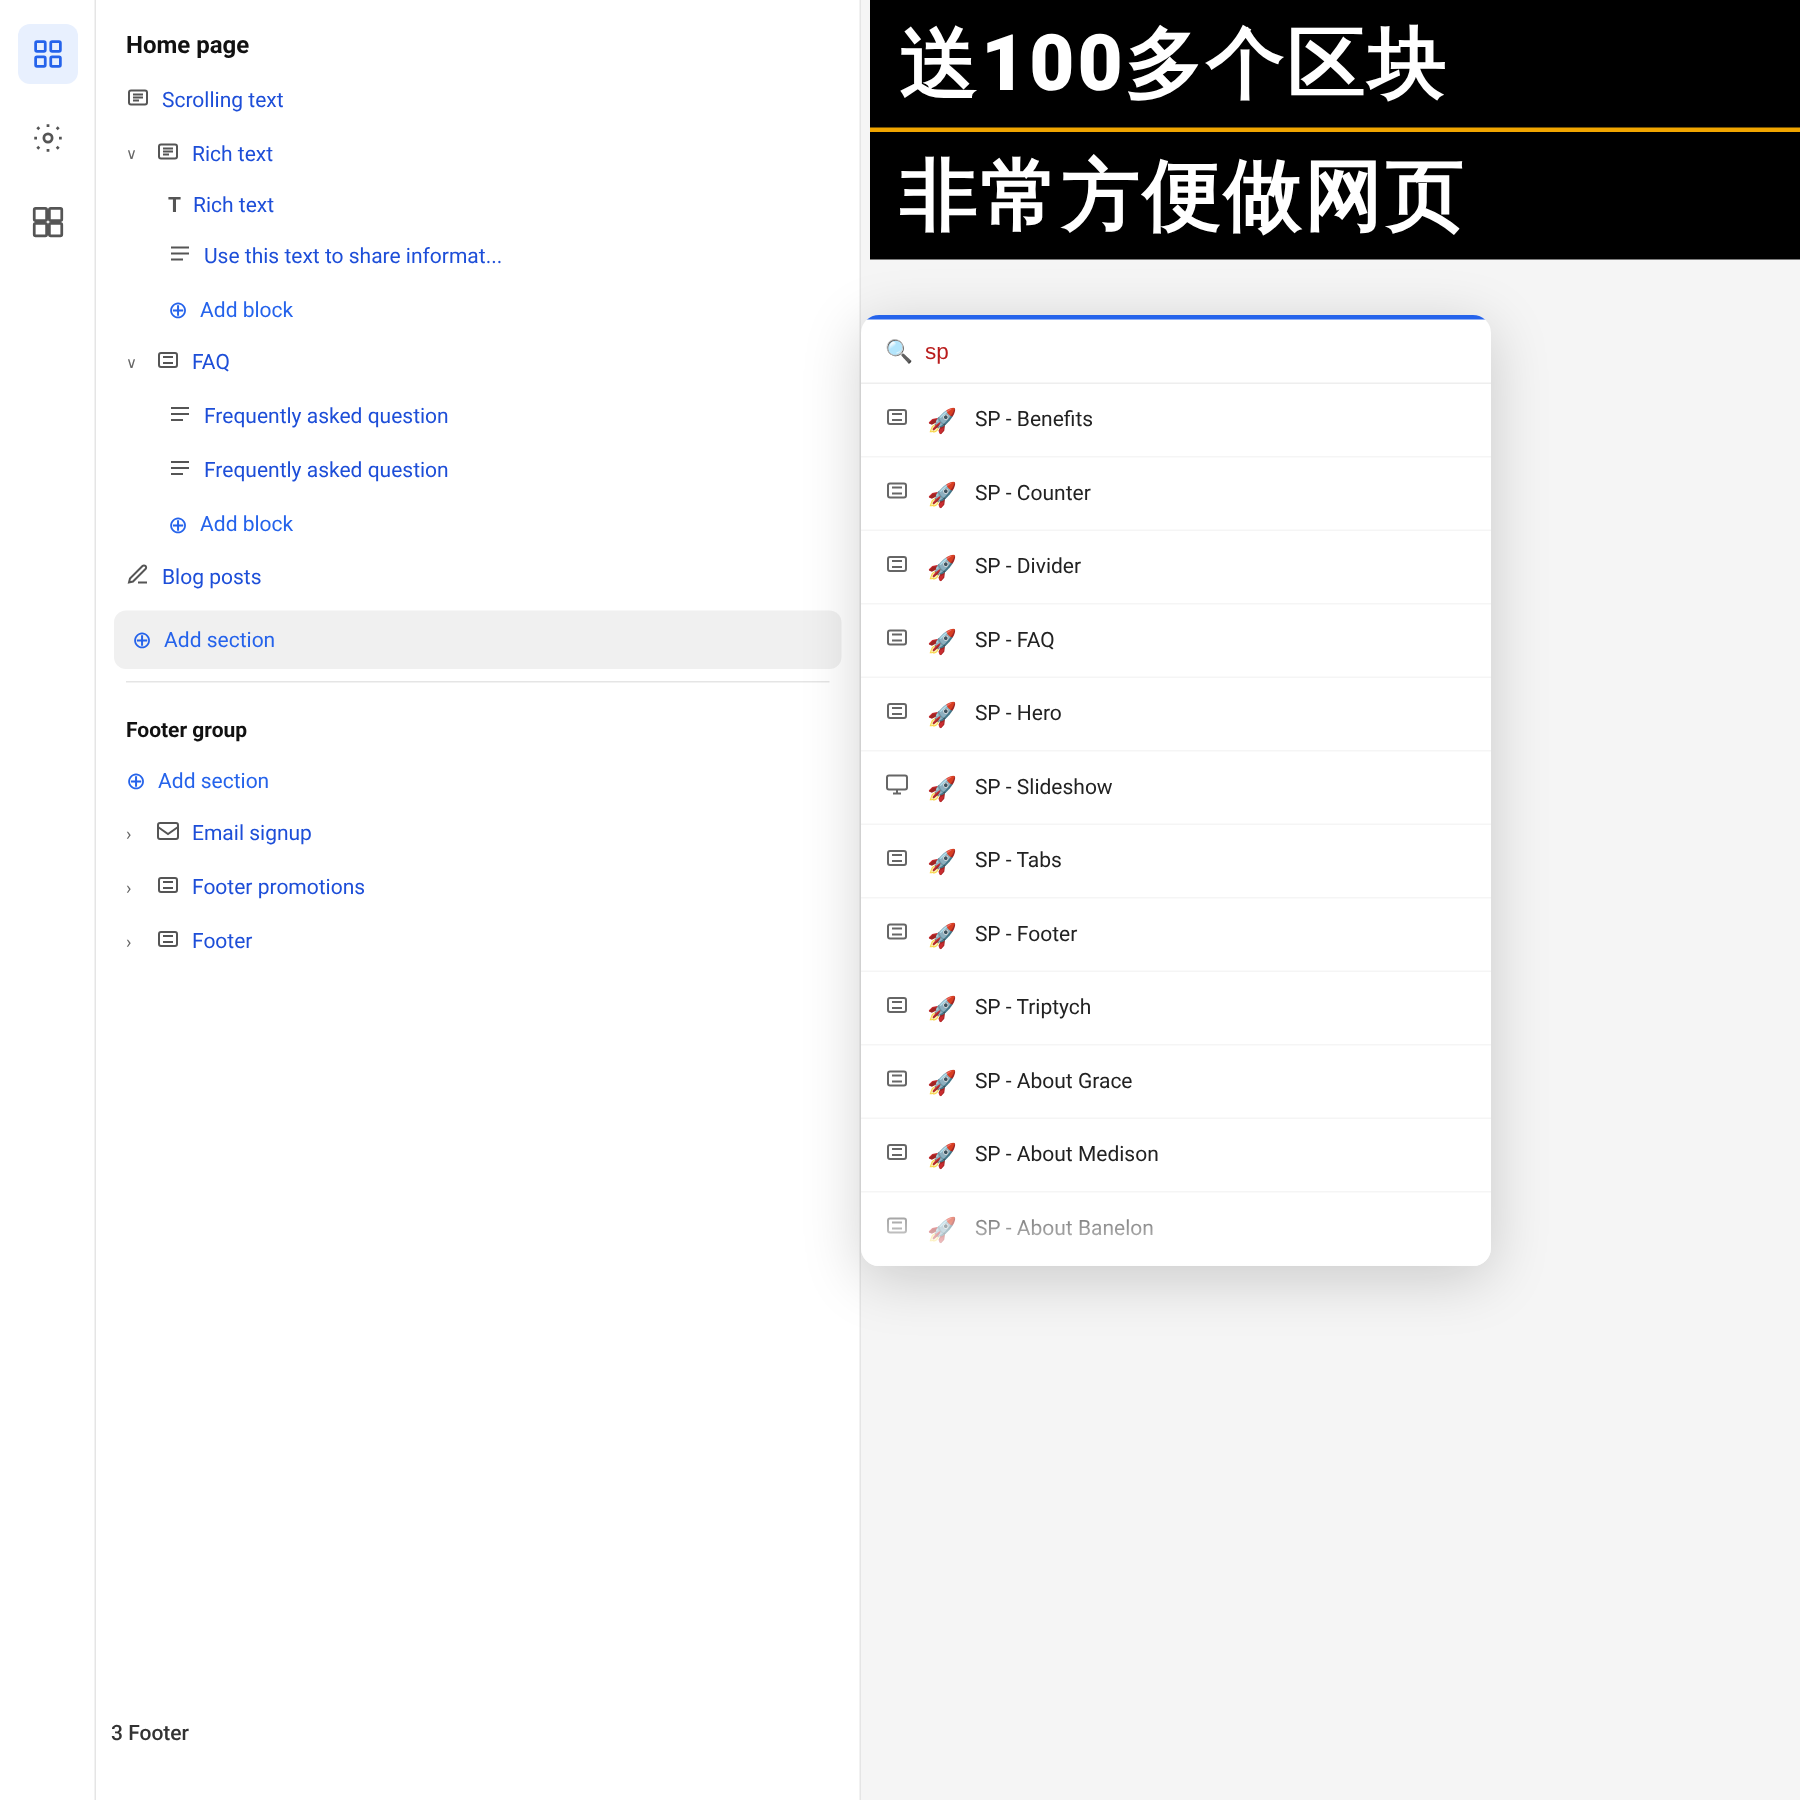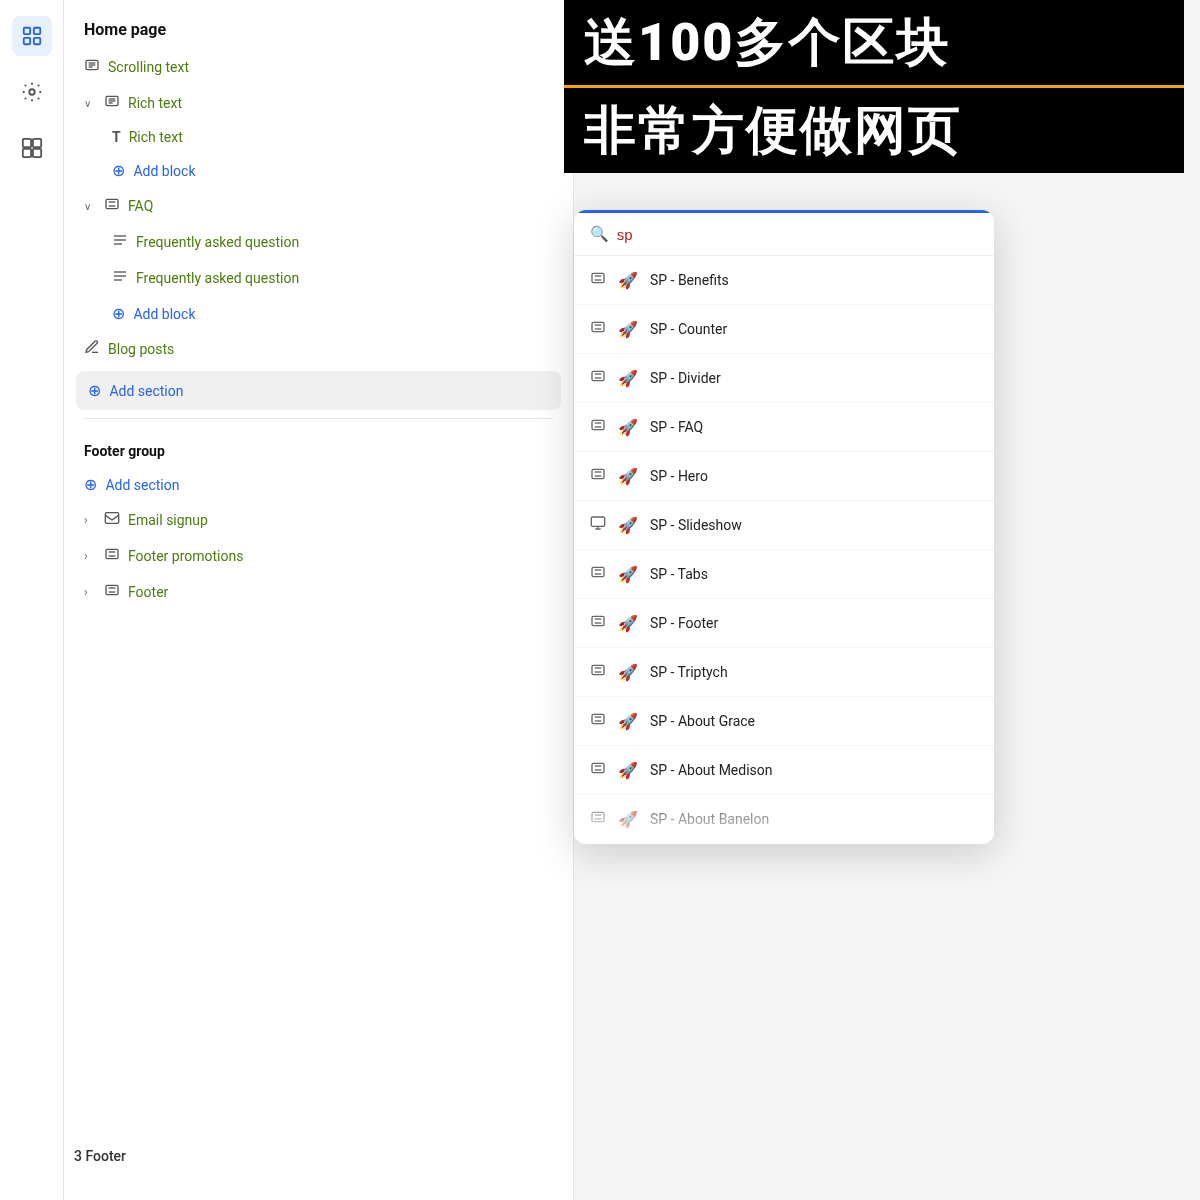--- a/index.html
+++ b/index.html
@@ -92,21 +92,21 @@
       width: 12px;
     }
 
     .tree-item .item-icon {
       font-size: 15px;
       color: #555;
     }
 
     .tree-item .item-label {
       flex: 1;
-      color: #4d7c0f;
+      color: #1d4ed8;
     }
 
     .tree-item .item-label.blue {
       color: #2563eb;
     }
 
     .tree-item.child {
       padding-left: 48px;
     }
 
@@ -237,21 +237,21 @@
     }
     .panel-content::-webkit-scrollbar-thumb {
       background: #ddd;
       border-radius: 3px;
     }
 
     
     .chinese-banner {
       position: absolute;
       top: 0;
-      right: 16px;
+      right: 0;
       width: 620px;
       background: #000;
       z-index: 200;
     }
 
     .chinese-banner-line {
       padding: 14px 20px;
       font-size: 52px;
       font-weight: 900;
       color: #fff;
@@ -346,20 +346,30 @@
         </svg>
       </span>
       <span class="item-label">Rich text</span>
     </div>
 
     <div class="tree-item child">
       <span class="item-icon" style="font-weight:700;font-size:14px;color:#555;">T</span>
       <span class="item-label">Rich text</span>
     </div>
 
+    <div class="tree-item child">
+      <span class="item-icon">
+        <svg width="16" height="16" viewBox="0 0 24 24" fill="none" stroke="#555" stroke-width="2">
+          <line x1="3" y1="6" x2="21" y2="6"></line>
+          <line x1="3" y1="12" x2="21" y2="12"></line>
+          <line x1="3" y1="18" x2="15" y2="18"></line>
+        </svg>
+      </span>
+      <span class="item-label">Use this text to share informat...</span>
+    </div>
 
     <div class="tree-item child">
       <span class="item-icon" style="color:#2563eb;font-size:16px;">⊕</span>
       <span class="item-label blue">Add block</span>
     </div>
 
     <div class="tree-item">
       <span class="chevron">∨</span>
       <span class="item-icon">
         <svg width="16" height="16" viewBox="0 0 24 24" fill="none" stroke="#555" stroke-width="2">

